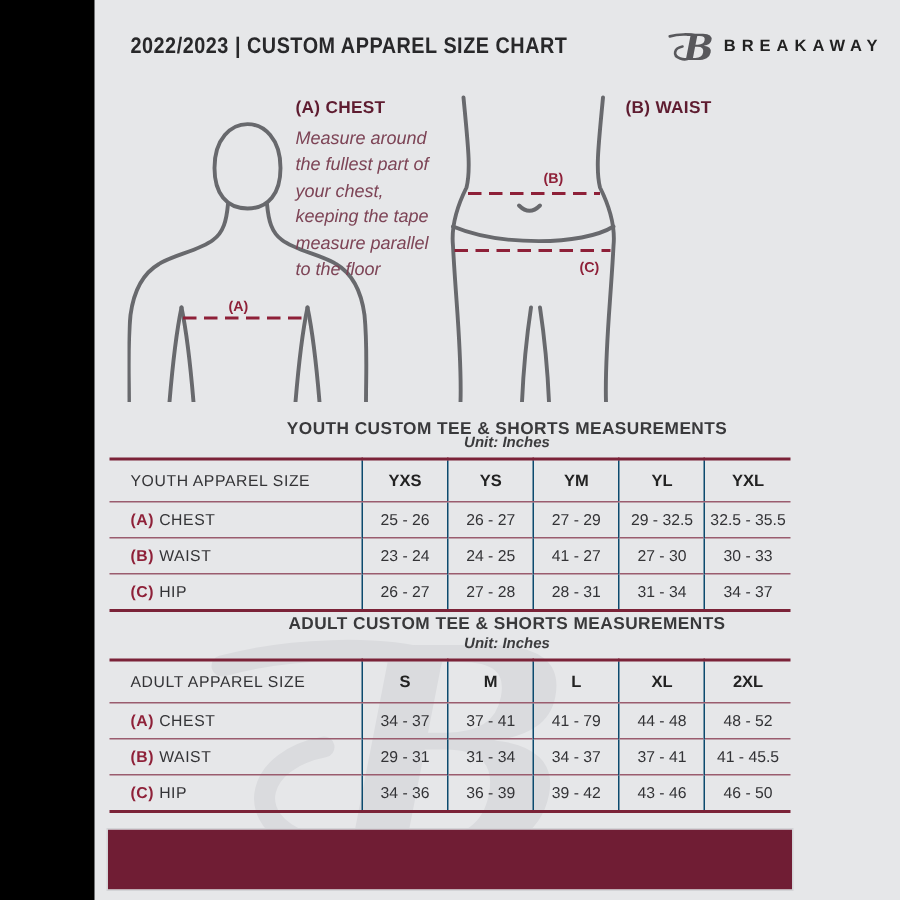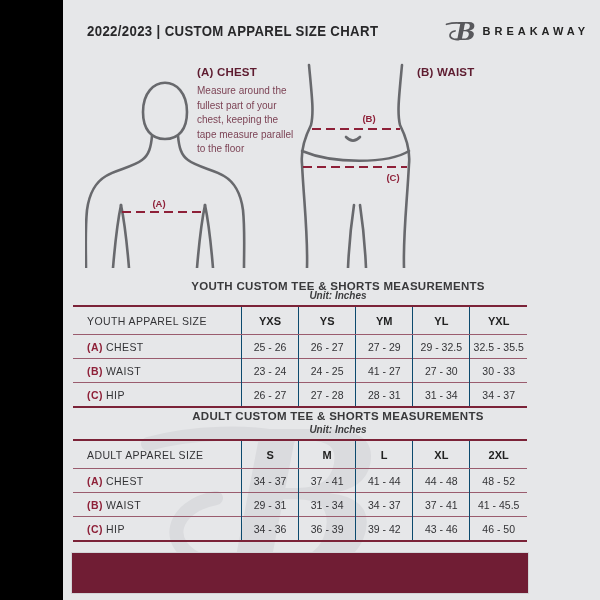--- a/index.html
+++ b/index.html
@@ -23,21 +23,21 @@
   .brand .logo-icon{width:30px;height:28px;color:#58585c;}
   .brand-text{font-size:11px;font-weight:bold;color:#222;letter-spacing:4px;}
   
   .fig{position:absolute;}
   .fig path{fill:none;stroke:#68696d;stroke-width:2.6;stroke-linecap:round;stroke-linejoin:round;}
   .fig .dash{stroke:#8e2038;stroke-width:2;stroke-dasharray:9 5;stroke-linecap:butt;}
   .fig text{fill:#8e2038;font-weight:bold;font-size:9.5px;font-family:"Liberation Sans",sans-serif;}
   .guide{position:absolute;}
   .guide-heading{font-size:11.5px;font-weight:bold;color:#5e1c30;letter-spacing:.2px;}
   .guide-text{
-    margin-top:6px;font-size:10px;color:#7d4456;
+    margin-top:6px;font-size:12px;font-style:italic;color:#7d4456;
     line-height:1.45;white-space:pre-line;
   }
   
   .tbl-title{position:absolute;left:0;width:100%;text-align:center;
     font-size:11.5px;font-weight:bold;color:#39393b;letter-spacing:.3px;z-index:1;}
   .tbl-unit{position:absolute;left:0;width:100%;text-align:center;
     font-size:10px;font-style:italic;font-weight:bold;color:#3c3c3e;z-index:1;}
   .size-table{
     position:absolute;left:10px;width:454px;border-collapse:collapse;
     table-layout:fixed;z-index:1;
@@ -177,21 +177,21 @@
           <th class="size-col">L</th>
           <th class="size-col">XL</th>
           <th class="size-col">2XL</th>
         </tr>
       </thead>
       <tbody>
         <tr>
           <td class="label-col"><span class="row-prefix">(A)</span> CHEST</td>
           <td class="val">34 - 37</td>
           <td class="val">37 - 41</td>
-          <td class="val">41 - 44</td>
+          <td class="val">41 - 79</td>
           <td class="val">44 - 48</td>
           <td class="val">48 - 52</td>
         </tr>
         <tr>
           <td class="label-col"><span class="row-prefix">(B)</span> WAIST</td>
           <td class="val">29 - 31</td>
           <td class="val">31 - 34</td>
           <td class="val">34 - 37</td>
           <td class="val">37 - 41</td>
           <td class="val">41 - 45.5</td>

